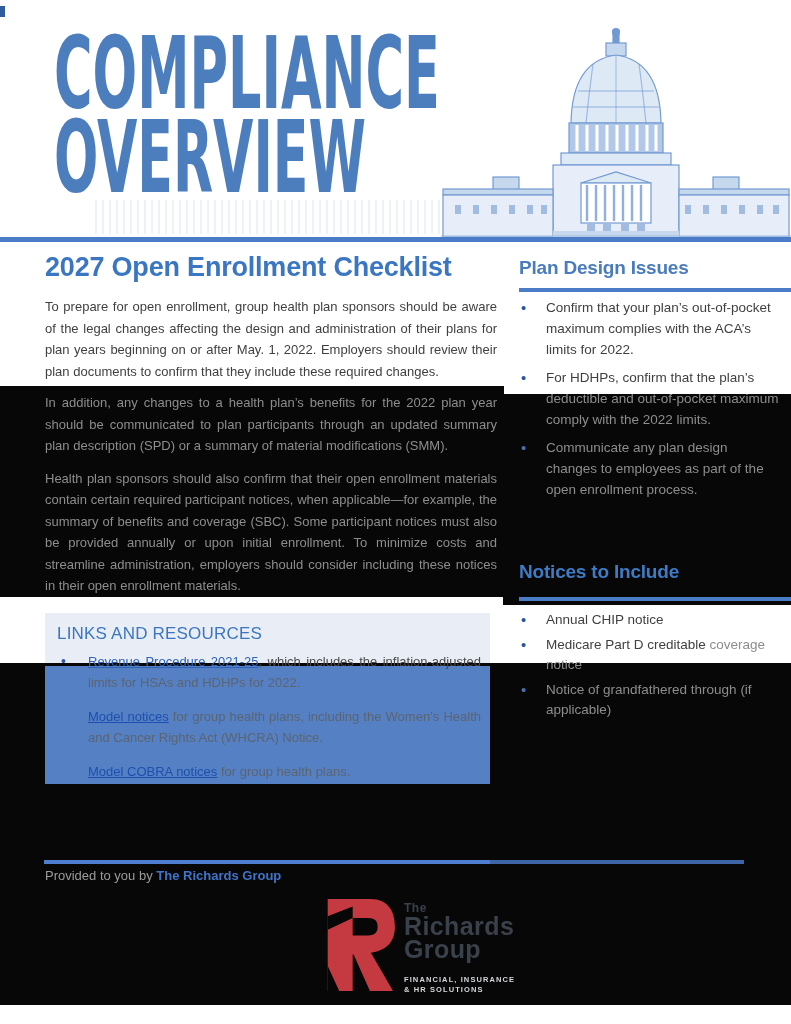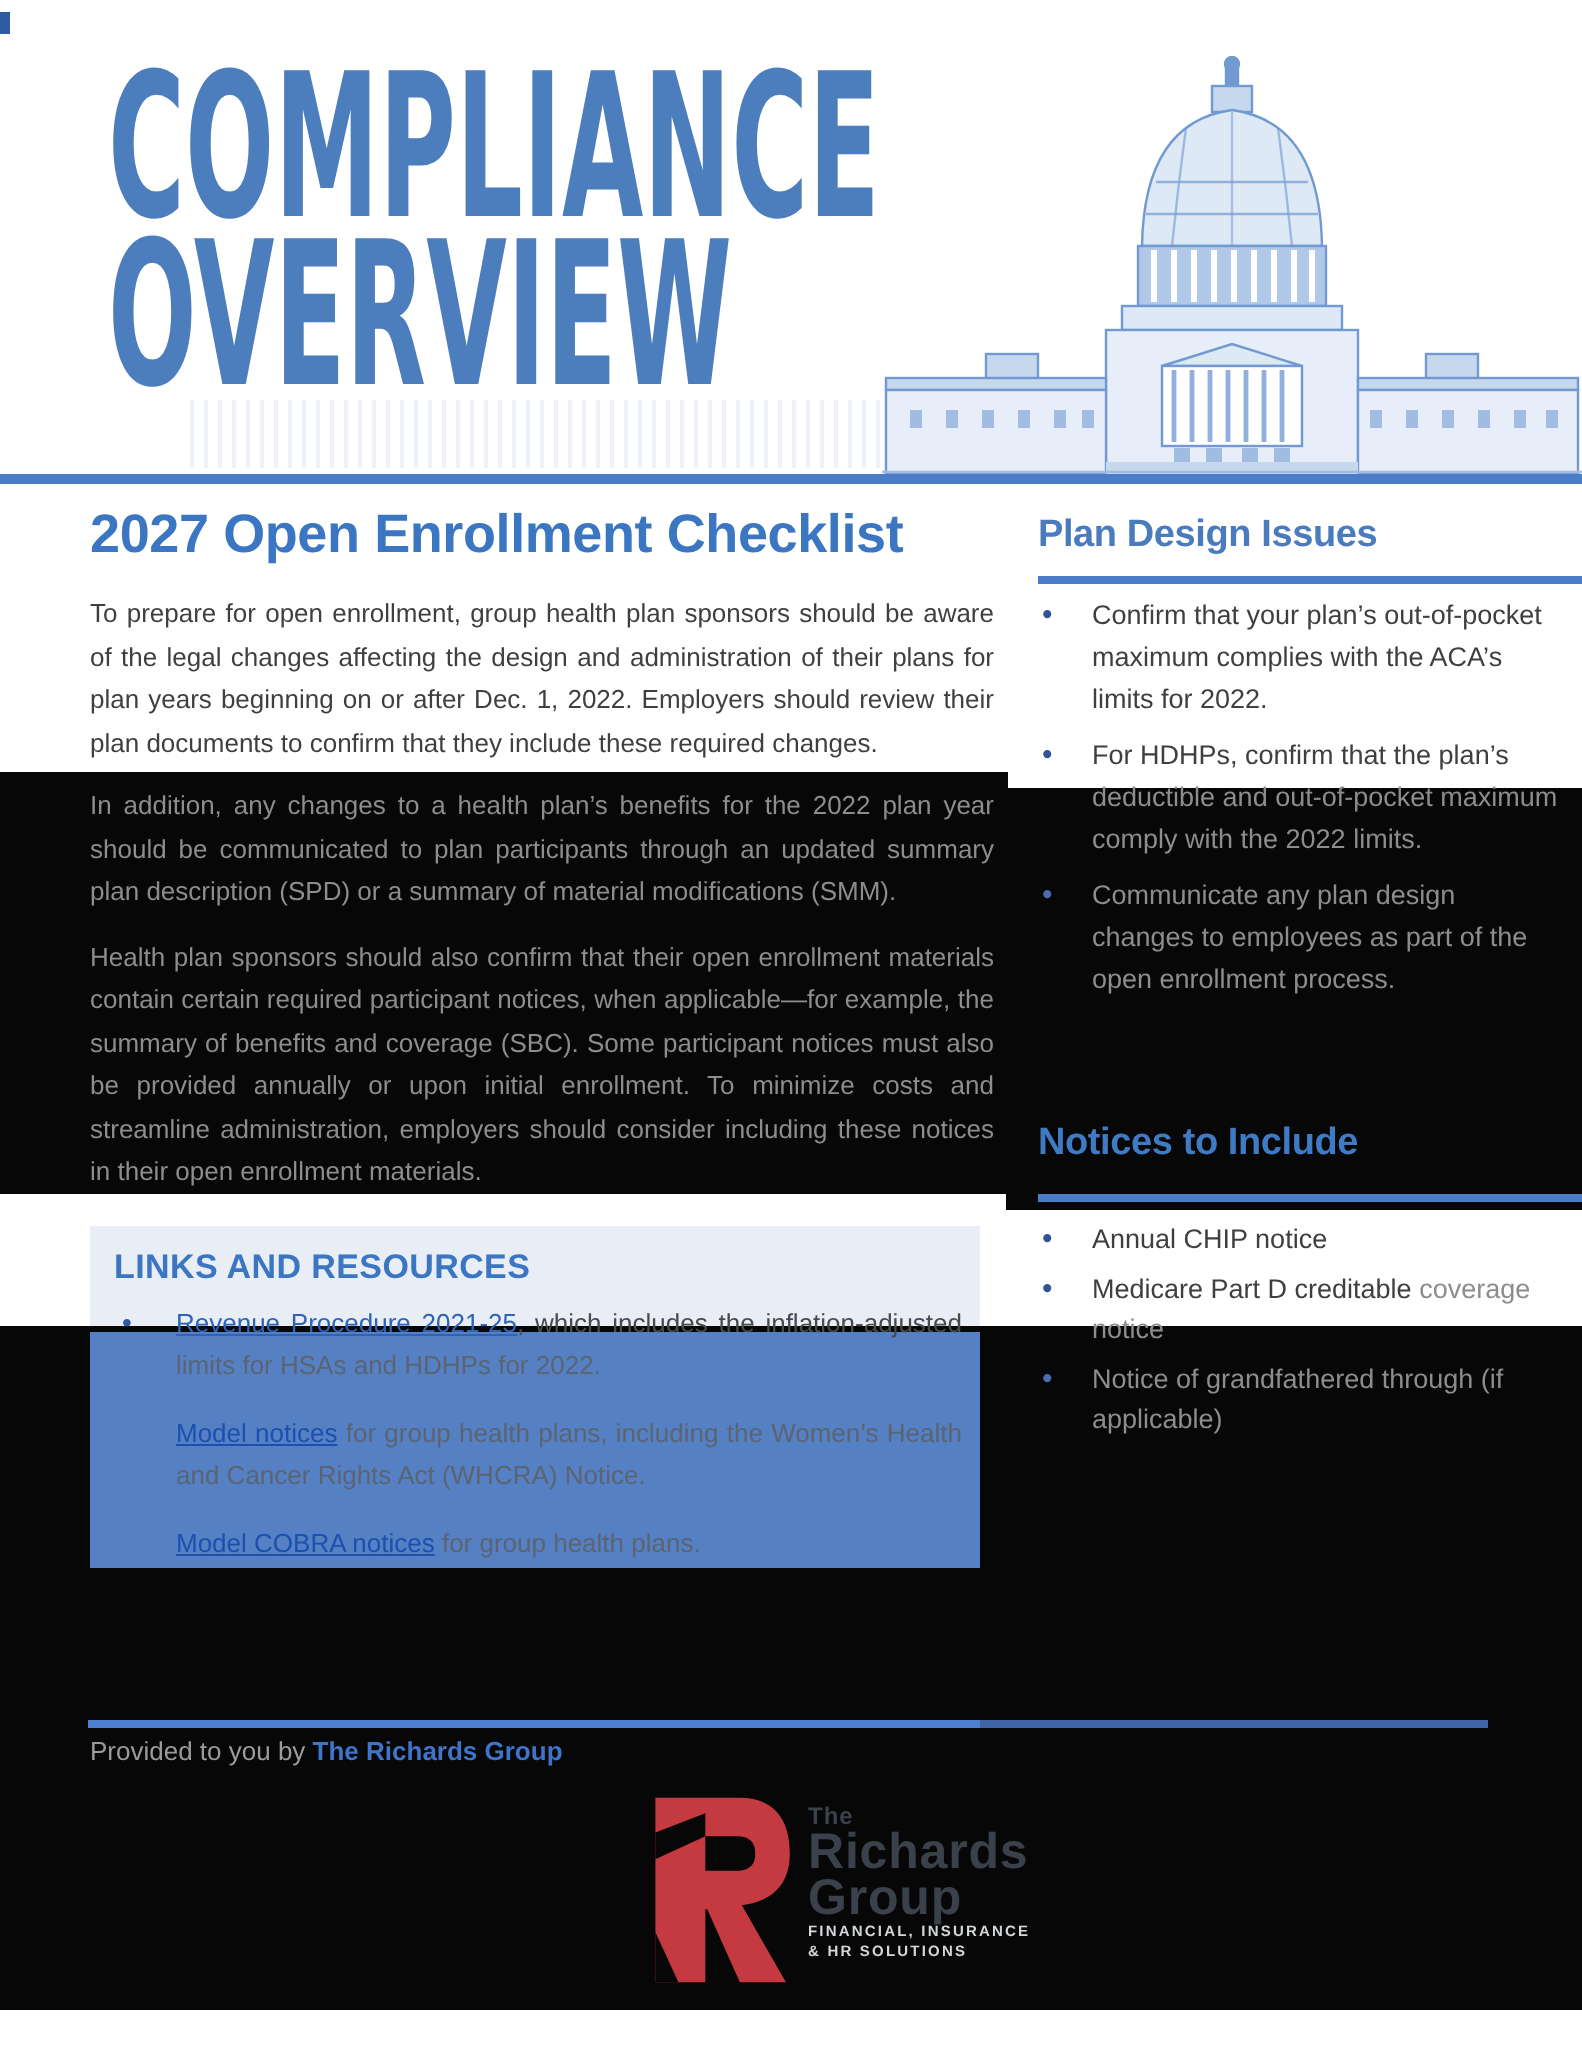--- a/index.html
+++ b/index.html
@@ -23,21 +23,21 @@
   .redact-right{left:503px;top:394px;width:288px;height:211px;}
   .redact-band{left:0;top:663px;width:791px;height:342px;}
   .blue-overlay{position:absolute;left:45px;top:666px;width:445px;height:118px;background:#5580c4;}
 
   
   .h1{position:absolute;left:45px;top:252px;width:460px;font-size:27px;font-weight:bold;color:#3b76c2;letter-spacing:-.2px;}
   .body-col{position:absolute;left:45px;top:296px;width:452px;font-size:13px;line-height:21.5px;text-align:justify;}
   .p-dark{color:#3f3f3f;margin:0 0 10px 0;}
   .p-onblack{color:#8d8d8d;margin:0 0 11px 0;}
 
-  .links-heading{position:absolute;left:57px;top:624px;font-size:17px;font-weight:bold;color:#3b76c2;letter-spacing:.2px;}
+  .links-heading{position:absolute;left:57px;top:624px;font-size:17px;font-weight:normal;color:#3b76c2;letter-spacing:.2px;}
   .links-list{position:absolute;left:57px;top:651px;width:424px;margin:0;padding:0;list-style:none;
     font-size:13px;line-height:21px;text-align:justify;}
   .links-list li{position:relative;padding-left:31px;margin-bottom:13px;}
   .links-list li::before{content:"•";position:absolute;left:4px;top:0;color:#2f5a9e;font-size:14px;}
   .links-list li.no-dot::before{content:none;}
   a.link-light{color:#2e63b8;text-decoration:underline;}
   a.link-shaded{color:#1d4fae;text-decoration:underline;}
   .t-mid-dark{color:#4a4a4a;}
   .t-shaded{color:#5b6472;}
 
@@ -63,21 +63,21 @@
   
   .footer-rule-a{position:absolute;left:44px;top:860px;width:446px;height:4px;background:#4d7ecf;}
   .footer-rule-b{position:absolute;left:490px;top:860px;width:254px;height:4px;background:#3e66a6;}
   .provided{position:absolute;left:45px;top:868px;font-size:13px;color:#9b9b9b;}
   .provided b{color:#3f74c9;font-weight:bold;}
   .logo-mark{position:absolute;left:318px;top:897px;}
   .logo-text{position:absolute;left:404px;top:902px;}
   .logo-the{font-size:12px;font-weight:bold;color:#3a414b;line-height:13px;letter-spacing:.5px;}
   .logo-name{font-size:25px;font-weight:bold;color:#3a414b;line-height:23px;letter-spacing:.4px;}
   .logo-tag{font-size:7.5px;font-weight:bold;color:#d4d7da;letter-spacing:1.1px;line-height:9.5px;}
-  .logo-tag.first{margin-top:0;}
+  .logo-tag.first{margin-top:14px;}
 </style>
 </head>
 <body>
 
 <div class="page">
 
   <svg class="capitol" width="350" height="212" viewBox="0 0 350 212">
     <g stroke="#6b95d0" stroke-width="1.2">
       <circle cx="175" cy="7" r="3.5" fill="#6b95d0"></circle>
       <rect x="172" y="9" width="6" height="9" fill="#6b95d0"></rect>
@@ -156,21 +156,21 @@
 
   <div class="links-panel"></div>
   <div class="redact redact-left"></div>
   <div class="redact redact-right"></div>
   <div class="redact redact-band"></div>
   <div class="blue-overlay"></div>
 
   <div class="h1">2027 Open Enrollment Checklist</div>
 
   <div class="body-col">
-    <p class="p-dark">To prepare for open enrollment, group health plan sponsors should be aware of the legal changes affecting the design and administration of their plans for plan years beginning on or after Dec. 1, 2022. Employers should review their plan documents to confirm that they include these required changes.</p>
+    <p class="p-dark">To prepare for open enrollment, group health plan sponsors should be aware of the legal changes affecting the design and administration of their plans for plan years beginning on or after May. 1, 2022. Employers should review their plan documents to confirm that they include these required changes.</p>
     <p class="p-onblack">In addition, any changes to a health plan’s benefits for the 2022 plan year should be communicated to plan participants through an updated summary plan description (SPD) or a summary of material modifications (SMM).</p>
     <p class="p-onblack">Health plan sponsors should also confirm that their open enrollment materials contain certain required participant notices, when applicable—for example, the summary of benefits and coverage (SBC). Some participant notices must also be provided annually or upon initial enrollment. To minimize costs and streamline administration, employers should consider including these notices in their open enrollment materials.</p>
   </div>
 
   <div class="links-heading">LINKS AND RESOURCES</div>
   <ul class="links-list">
     <li>
       <a href="#" class="link-light">Revenue Procedure 2021-25</a><span class="t-mid-dark">, which includes the inflation-adjusted </span><span class="t-shaded">limits for HSAs and HDHPs for 2022.</span>
     </li>
     <li class="no-dot">

